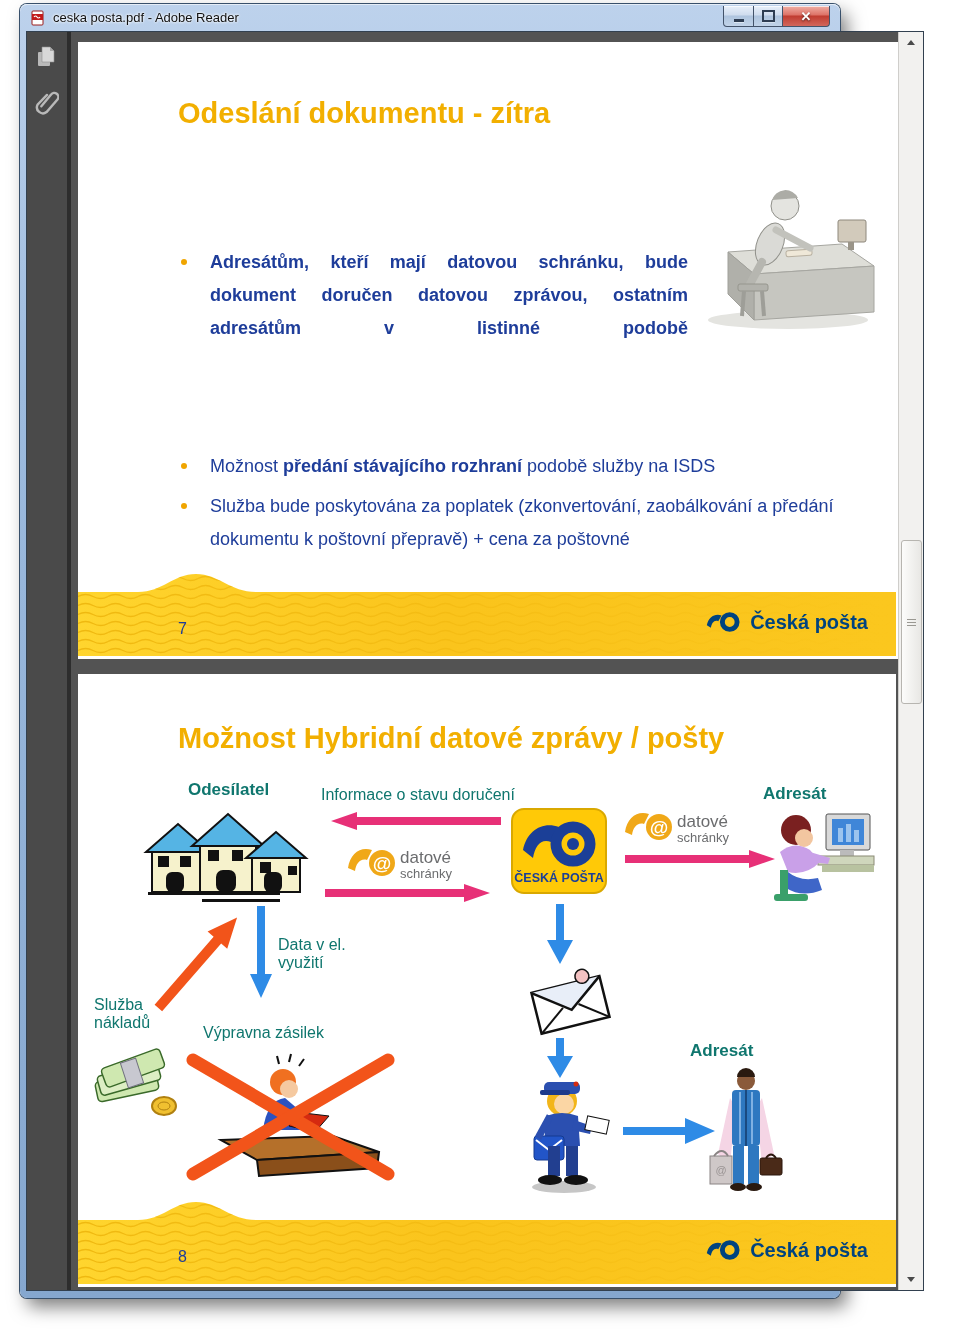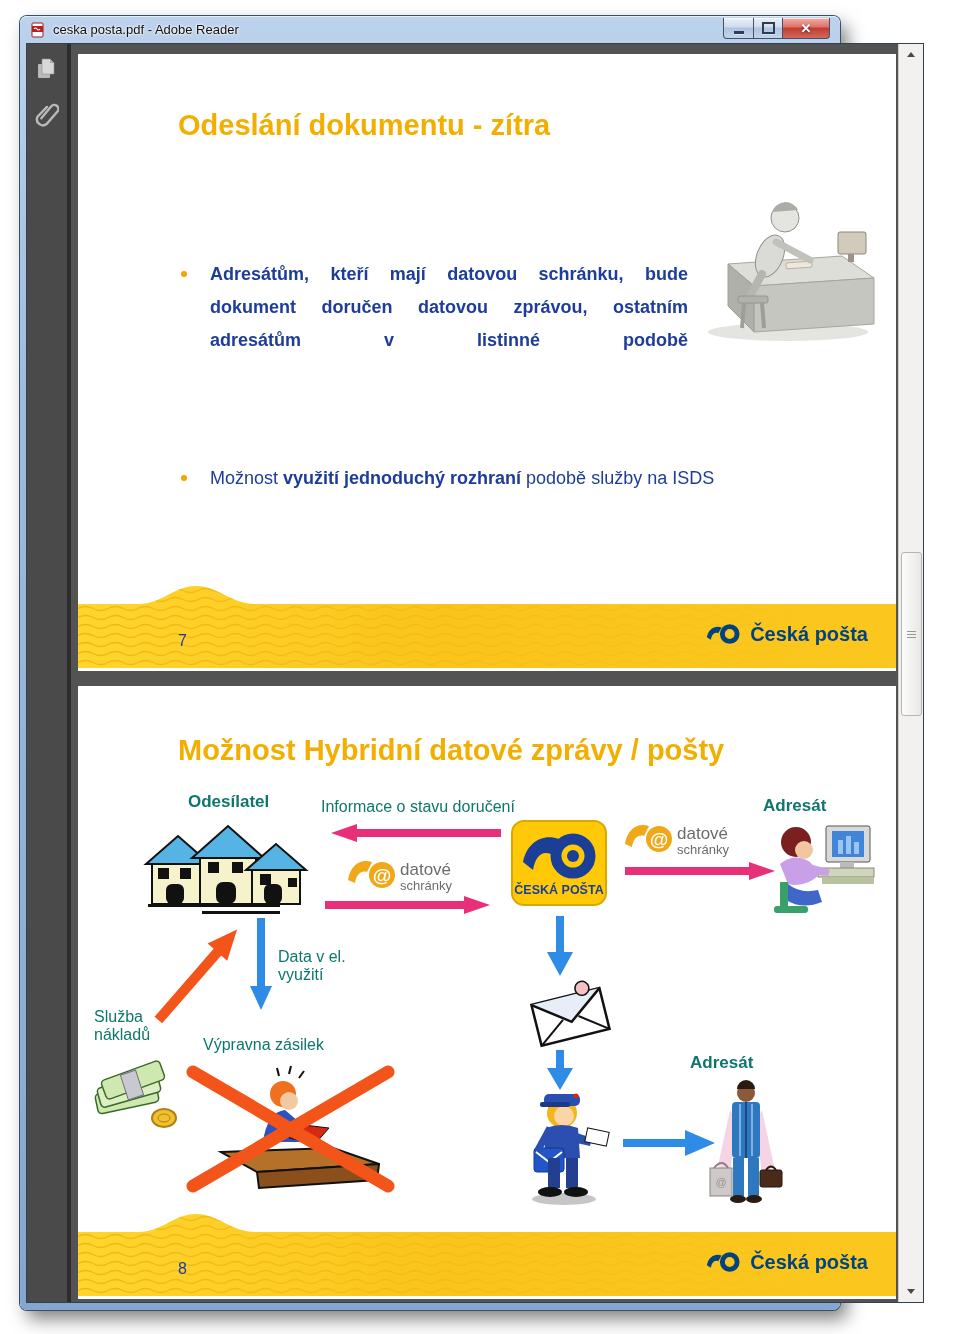--- a/index.html
+++ b/index.html
@@ -1,20 +1,20 @@
 <!DOCTYPE html>
 <html><head>
 <meta charset="utf-8">
 <style>
   html,body{margin:0;padding:0;background:#ffffff;font-family:"Liberation Sans",sans-serif;}
   .stage{position:relative;width:953px;height:1334px;background:#fff;overflow:hidden;}
   .abs{position:absolute;}
 
   
-  .window{position:absolute;left:20px;top:16px;width:820px;height:1294px;
+  .window{position:absolute;left:20px;top:4px;width:820px;height:1294px;
     border-radius:7px;
     background:linear-gradient(180deg,#bdd2ec 0%,#9dbbde 30%,#85a7cf 100%);
     box-shadow:0 0 0 1px #38506b, 7px 9px 18px rgba(0,0,0,.5), inset 0 1px 0 rgba(255,255,255,.6);}
   .titlebar{position:absolute;left:0;top:0;width:100%;height:27px;display:flex;align-items:center;}
   .titlebar .pdficon{margin-left:10px;width:16px;height:16px;flex:0 0 auto;}
   .titlebar .title{margin-left:7px;font-size:13px;color:#111;text-shadow:0 0 3px #fff,0 0 3px #fff;}
   .winbtns{position:absolute;right:10px;top:2px;display:flex;}
   .wbtn{height:20px;border:1px solid #43536a;border-top:none;display:flex;align-items:center;justify-content:center;
     box-shadow:inset 0 1px 0 rgba(255,255,255,.7);}
   .wbtn.minb{width:29px;border-radius:0 0 0 4px;background:linear-gradient(180deg,#e8f0fa 0%,#cfdcee 45%,#aec4de 50%,#c2d4e9 100%);}
@@ -26,21 +26,21 @@
   .glyph-close{color:#fff;font-size:13px;font-weight:bold;text-shadow:0 1px 2px rgba(0,0,0,.6);line-height:1;}
 
   .content{position:absolute;left:6px;top:27px;width:898px;height:1260px;background:#535353;
     border:1px solid #32404f;box-sizing:border-box;display:flex;overflow:hidden;}
   .sidebar{width:40px;background:#4a4a4a;border-right:4px solid #2d2d2d;flex:0 0 auto;position:relative;}
   .sideicon{position:absolute;left:8px;width:24px;height:26px;}
   .viewer{flex:1;position:relative;background:#535353;overflow:hidden;}
 
   
   .page{position:absolute;left:7px;width:818px;background:#fff;}
-  .page1{top:10px;height:617px;}
+  .page1{top:10px;height:617px;padding-left:36px;}
   .page2{top:642px;height:613px;}
 
   .slide-title{position:absolute;font-size:29px;font-weight:bold;color:#F2AF00;letter-spacing:0;}
 
   .bullet{position:absolute;}
   .dot{position:absolute;left:-29px;top:13px;width:6px;height:6px;border-radius:50%;background:#F0A500;}
   .btxt{margin:0;font-size:18px;line-height:33px;color:#1E3D9A;}
   .btxt b{font-weight:bold;}
   .just{text-align:justify;}
   .just:after{content:"";display:inline-block;width:100%;}
@@ -117,23 +117,27 @@
 
 
           <div class="bullet" style="left:132px;top:204px;width:478px">
             <span class="dot"></span>
             <p class="btxt just"><span></span><b>Adresátům, kteří mají datovou schránku, bude dokument doručen datovou zprávou, ostatním adresátům v listinné podobě</b><span></span></p>
           </div>
 
 
           <div class="bullet" style="left:132px;top:408px;width:680px">
             <span class="dot"></span>
-            <p class="btxt"><span>Možnost </span><b>využití jednoduchý rozhraní</b><span> podobě služby na ISDS</span></p>
-          </div>
-
+            <p class="btxt"><span>Možnost </span><b>předání stávajícího rozhraní</b><span> podobě služby na ISDS</span></p>
+          </div>
+
+          <div class="bullet" style="left:132px;top:448px;width:662px">
+            <span class="dot"></span>
+            <p class="btxt"><span>Služba bude poskytována za poplatek (zkonvertování, zaobálkování a předání dokumentu k poštovní přepravě) + cena za poštovné</span><b></b><span></span></p>
+          </div>
 
           <div class="abs" style="left:612px;top:90px">
             <svg width="192" height="205" viewBox="0 0 192 205">
               <ellipse cx="98" cy="188" rx="80" ry="9" fill="#e4e4e0"></ellipse>
               <polygon points="38,120 152,112 184,134 64,142" fill="#dedeD8" stroke="#a6a6a0"></polygon>
               <polygon points="64,142 184,134 184,180 64,188" fill="#c6c6c0" stroke="#a6a6a0"></polygon>
               <polygon points="38,120 64,142 64,188 38,162" fill="#b0b0aa" stroke="#a0a09a"></polygon>
               <rect x="148" y="88" width="28" height="22" rx="2" fill="#d2cabb" stroke="#8e887c"></rect>
               <rect x="158" y="110" width="6" height="8" fill="#9a9488"></rect>
               <rect x="96" y="118" width="26" height="6" rx="2" fill="#efe8d8" stroke="#b8b0a0" transform="rotate(-4 109 121)"></rect>

